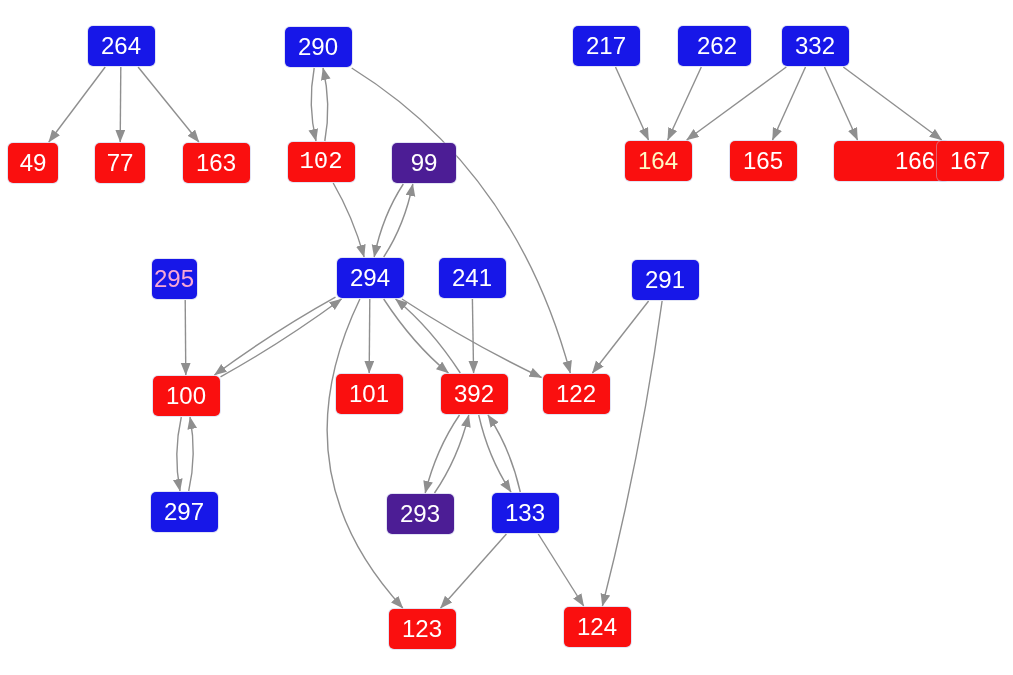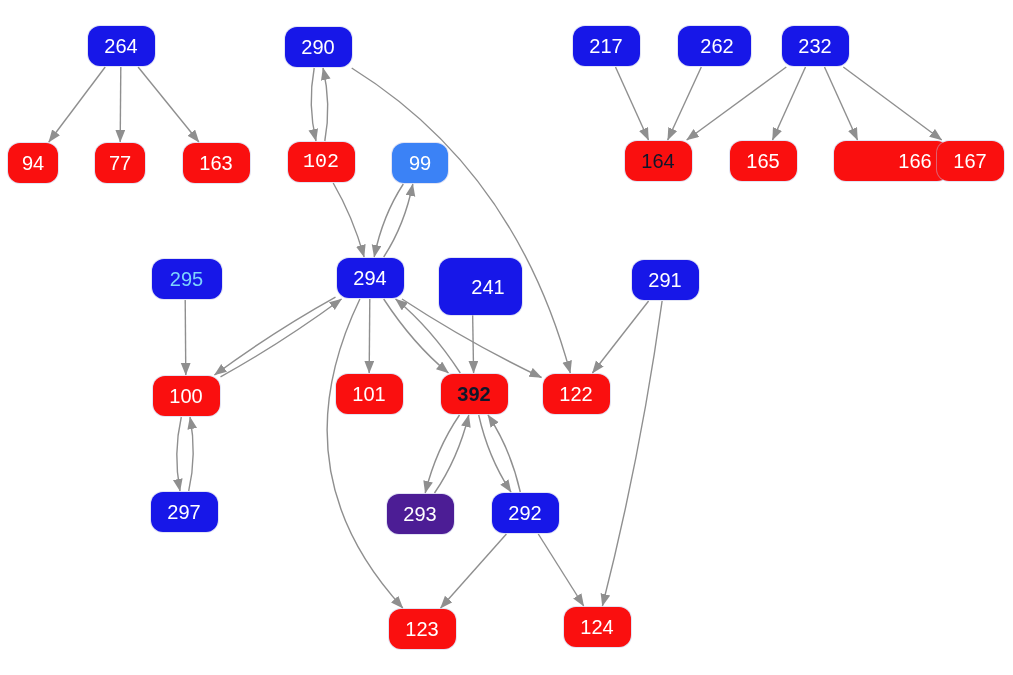--- a/index.html
+++ b/index.html
@@ -19,23 +19,23 @@
     position: absolute;
     left: 0;
     top: 0;
   }
   .node {
     position: absolute;
     display: flex;
     align-items: center;
     justify-content: center;
     color: #ffffff;
-    font-size: 20px;
+    font-size: 24px;
     line-height: 1;
-    border-radius: 12px;
+    border-radius: 5px;
     box-shadow: 0 0 0 1px rgba(190,195,230,0.45);
     user-select: none;
   }
 </style>
 </head>
 <body>
 
 <div id="stage">
     <svg width="1013" height="675" viewBox="0 0 1013 675" id="edges">
       <defs>
@@ -75,36 +75,36 @@
       <path d="M434.5,493.0 Q457.9,458.9 468.8,415.0" fill="none" stroke="#8f8f8f" stroke-width="1.4" marker-end="url(#arrow)"></path>
       <path d="M478.7,415.0 Q488.5,458.2 511.0,492.0" fill="none" stroke="#8f8f8f" stroke-width="1.4" marker-end="url(#arrow)"></path>
       <path d="M520.3,492.0 Q510.5,448.8 488.0,415.0" fill="none" stroke="#8f8f8f" stroke-width="1.4" marker-end="url(#arrow)"></path>
       <path d="M506.4,534.0 Q473.5,571.0 440.6,608.0" fill="none" stroke="#8f8f8f" stroke-width="1.4" marker-end="url(#arrow)"></path>
       <path d="M538.3,534.0 Q561.0,570.0 583.7,606.0" fill="none" stroke="#8f8f8f" stroke-width="1.4" marker-end="url(#arrow)"></path>
     </svg>
     <div class="node blue" style="left: 87.5px; top: 26px; width: 67px; height: 40px; background: rgb(23, 23, 232); color: rgb(255, 255, 255);">264</div>
     <div class="node blue" style="left: 284.5px; top: 27px; width: 67px; height: 40px; background: rgb(23, 23, 232); color: rgb(255, 255, 255);">290</div>
     <div class="node blue" style="left: 572.5px; top: 26px; width: 67px; height: 40px; background: rgb(23, 23, 232); color: rgb(255, 255, 255);">217</div>
     <div class="node blue" style="left: 677.5px; top: 26px; width: 67px; height: 40px; background: rgb(23, 23, 232); color: rgb(255, 255, 255); padding-left: 6px;">262</div>
-    <div class="node blue" style="left: 781.5px; top: 26px; width: 67px; height: 40px; background: rgb(23, 23, 232); color: rgb(255, 255, 255);">232</div>
-    <div class="node red" style="left: 8px; top: 143px; width: 50px; height: 40px; background: rgb(250, 15, 15); color: rgb(255, 255, 255);">94</div>
+    <div class="node blue" style="left: 781.5px; top: 26px; width: 67px; height: 40px; background: rgb(23, 23, 232); color: rgb(255, 255, 255);">332</div>
+    <div class="node red" style="left: 8px; top: 143px; width: 50px; height: 40px; background: rgb(250, 15, 15); color: rgb(255, 255, 255);">49</div>
     <div class="node red" style="left: 95px; top: 143px; width: 50px; height: 40px; background: rgb(250, 15, 15); color: rgb(255, 255, 255);">77</div>
     <div class="node red" style="left: 182.5px; top: 143px; width: 67px; height: 40px; background: rgb(250, 15, 15); color: rgb(255, 255, 255);">163</div>
     <div class="node red" style="left: 287.5px; top: 142px; width: 67px; height: 40px; background: rgb(250, 15, 15); color: rgb(255, 255, 255); font-family: Liberation Mono, monospace;">102</div>
-    <div class="node red" style="left: 392px; top: 143px; width: 56px; height: 40px; background: #3b82f6; color: rgb(255, 255, 255);">99</div>
-    <div class="node red" style="left: 624.5px; top: 141px; width: 67px; height: 40px; background: rgb(250, 15, 15); color: #0f172a;">164</div>
+    <div class="node red" style="left: 392px; top: 143px; width: 64px; height: 40px; background: #4c1d95; color: rgb(255, 255, 255);">99</div>
+    <div class="node red" style="left: 624.5px; top: 141px; width: 67px; height: 40px; background: rgb(250, 15, 15); color: #fef9c3;">164</div>
     <div class="node red" style="left: 729.5px; top: 141px; width: 67px; height: 40px; background: rgb(250, 15, 15); color: rgb(255, 255, 255); text-align: center;">165</div>
     <div class="node red" style="left: 833.5px; top: 141px; width: 67px; height: 40px; background: rgb(250, 15, 15); color: rgb(255, 255, 255); padding-left: 48px;">166</div>
     <div class="node red" style="left: 936.5px; top: 141px; width: 67px; height: 40px; background: rgb(250, 15, 15); color: rgb(255, 255, 255);">167</div>
-    <div class="node blue" style="left: 151.5px; top: 259px; width: 70px; height: 40px; background: rgb(23, 23, 232); color: #7dd3fc;">295</div>
+    <div class="node blue" style="left: 151.5px; top: 259px; width: 45px; height: 40px; background: rgb(23, 23, 232); color: #f9a8d4;">295</div>
     <div class="node blue" style="left: 336.5px; top: 258px; width: 67px; height: 40px; background: rgb(23, 23, 232); color: rgb(255, 255, 255);">294</div>
-    <div class="node blue" style="left: 438.5px; top: 258px; width: 67px; height: 57px; background: rgb(23, 23, 232); color: rgb(255, 255, 255); padding-left: 16px;">241</div>
+    <div class="node blue" style="left: 438.5px; top: 258px; width: 67px; height: 40px; background: rgb(23, 23, 232); color: rgb(255, 255, 255);">241</div>
     <div class="node blue" style="left: 631.5px; top: 260px; width: 67px; height: 40px; background: rgb(23, 23, 232); color: rgb(255, 255, 255);">291</div>
     <div class="node red" style="left: 152.5px; top: 376px; width: 67px; height: 40px; background: rgb(250, 15, 15); color: rgb(255, 255, 255);">100</div>
     <div class="node red" style="left: 335.5px; top: 374px; width: 67px; height: 40px; background: rgb(250, 15, 15); color: rgb(255, 255, 255);">101</div>
-    <div class="node red" style="left: 440.5px; top: 374px; width: 67px; height: 40px; background: rgb(250, 15, 15); color: #0f172a; font-weight: bold;">392</div>
+    <div class="node red" style="left: 440.5px; top: 374px; width: 67px; height: 40px; background: rgb(250, 15, 15); color: #ffffff;">392</div>
     <div class="node red" style="left: 542.5px; top: 374px; width: 67px; height: 40px; background: rgb(250, 15, 15); color: rgb(255, 255, 255);">122</div>
     <div class="node blue" style="left: 150.5px; top: 492px; width: 67px; height: 40px; background: rgb(23, 23, 232); color: rgb(255, 255, 255);">297</div>
     <div class="node blue" style="left: 386.5px; top: 494px; width: 67px; height: 40px; background: #4c1d95; color: rgb(255, 255, 255);">293</div>
-    <div class="node blue" style="left: 491.5px; top: 493px; width: 67px; height: 40px; background: rgb(23, 23, 232); color: rgb(255, 255, 255);">292</div>
+    <div class="node blue" style="left: 491.5px; top: 493px; width: 67px; height: 40px; background: rgb(23, 23, 232); color: rgb(255, 255, 255);">133</div>
     <div class="node red" style="left: 388.5px; top: 609px; width: 67px; height: 40px; background: rgb(250, 15, 15); color: rgb(255, 255, 255);">123</div>
     <div class="node red" style="left: 563.5px; top: 607px; width: 67px; height: 40px; background: rgb(250, 15, 15); color: rgb(255, 255, 255);">124</div>
   </div>
 
 </body></html>

